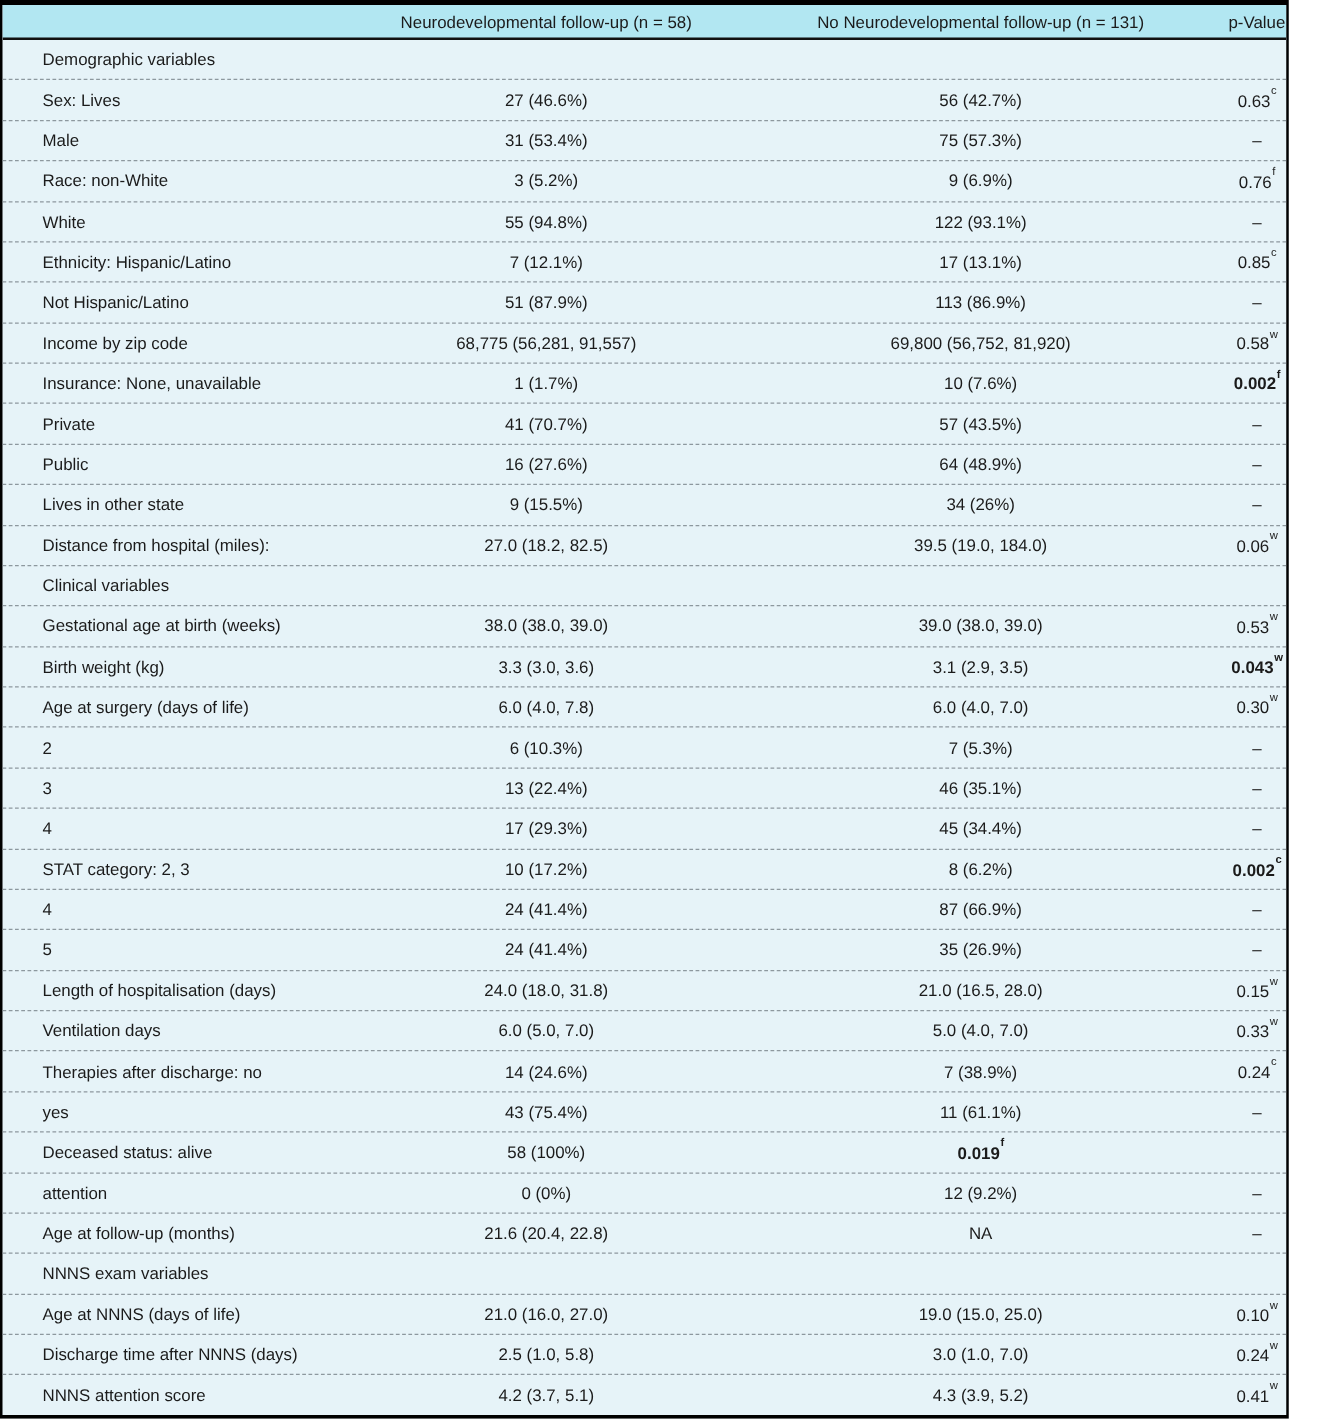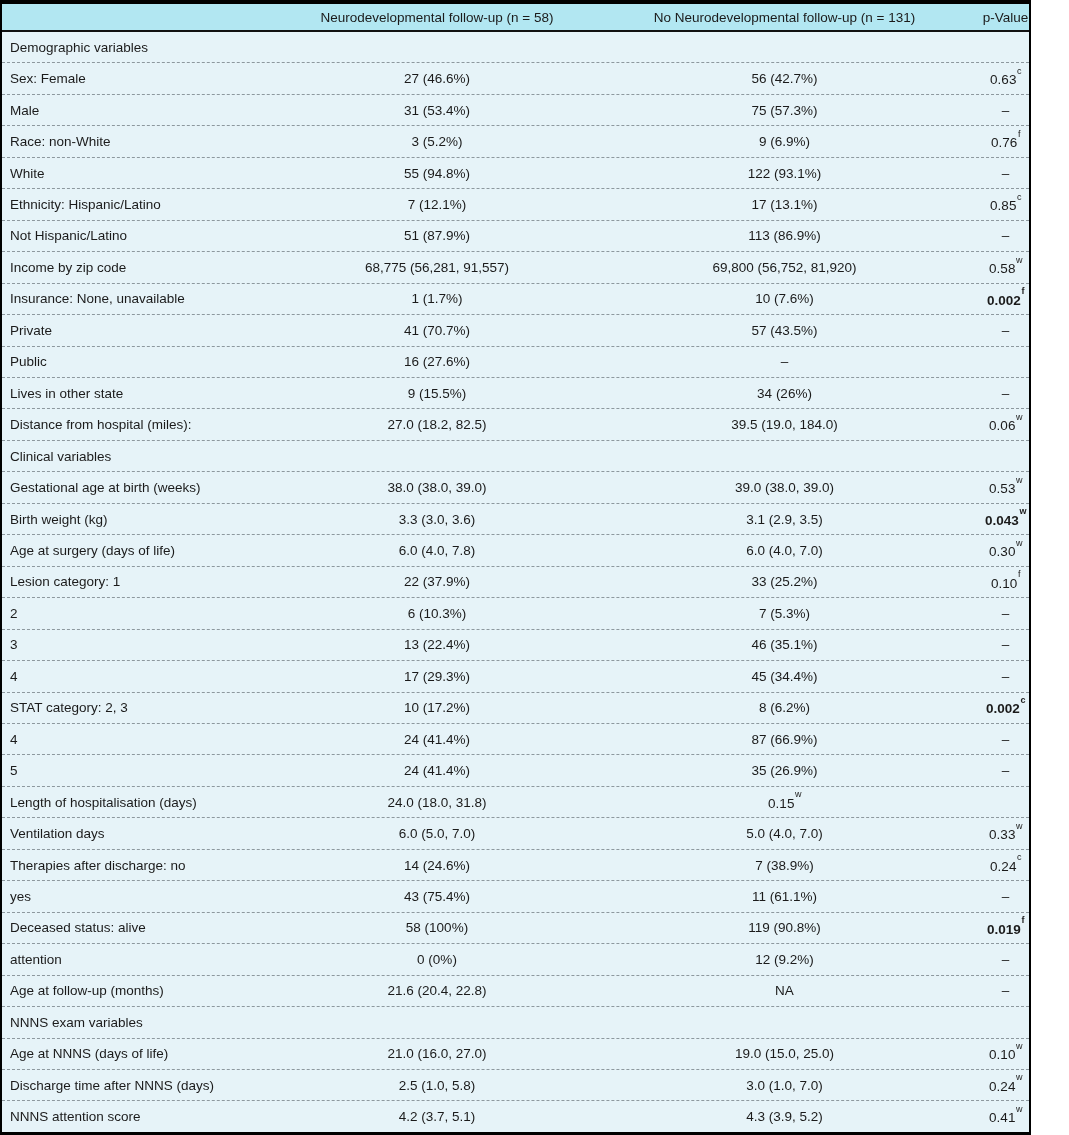--- a/index.html
+++ b/index.html
@@ -34,42 +34,42 @@
   .tbody{flex:1;display:flex;flex-direction:column;}
   .row{
     flex:1;
     display:grid;
     grid-template-columns:285px 300px 395px 1fr;
     align-items:center;
     font-size:13.5px;
   }
   .row + .row{border-top:1px dashed var(--divider);}
   .cell{white-space:nowrap;overflow:visible;}
-  .cell.label{text-align:left;padding-left:8px;}
+  .cell.label{text-align:left;padding-left:32px;}
   .cell.c2,.cell.c3,.cell.c4{text-align:center;}
   .section-label{grid-column:1 / span 4;}
   .cell.c4.bold{font-weight:bold;text-align:center;}
   sup.pm{font-size:9px;position:relative;top:-4.5px;left:0.5px;letter-spacing:0;}
 </style>
 </head>
 <body>
 
 <div class="table-wrap">
   <div class="thead">
     <div class="cell label"></div>
     <div class="cell c2">Neurodevelopmental follow-up (n = 58)</div>
     <div class="cell c3">No Neurodevelopmental follow-up (n = 131)</div>
     <div class="cell c4">p-Value</div>
   </div>
   <div class="tbody" id="tbody">
       <div class="row">
         <div class="cell label section-label">Demographic variables</div>
       </div>
       <div class="row">
-        <div class="cell label">Sex: Female</div>
+        <div class="cell label">Sex: Lives</div>
         <div class="cell c2">27 (46.6%)</div>
         <div class="cell c3">56 (42.7%)</div>
         <div class="cell c4"><span>0.63</span><sup class="pm">c</sup></div>
       </div>
       <div class="row">
         <div class="cell label">Male</div>
         <div class="cell c2">31 (53.4%)</div>
         <div class="cell c3">75 (57.3%)</div>
         <div class="cell c4"><span>–</span></div>
       </div>
@@ -111,20 +111,21 @@
       </div>
       <div class="row">
         <div class="cell label">Private</div>
         <div class="cell c2">41 (70.7%)</div>
         <div class="cell c3">57 (43.5%)</div>
         <div class="cell c4"><span>–</span></div>
       </div>
       <div class="row">
         <div class="cell label">Public</div>
         <div class="cell c2">16 (27.6%)</div>
+        <div class="cell c3">64 (48.9%)</div>
         <div class="cell c4"><span>–</span></div>
       </div>
       <div class="row">
         <div class="cell label">Lives in other state</div>
         <div class="cell c2">9 (15.5%)</div>
         <div class="cell c3">34 (26%)</div>
         <div class="cell c4"><span>–</span></div>
       </div>
       <div class="row">
         <div class="cell label">Distance from hospital (miles):</div>
@@ -147,26 +148,20 @@
         <div class="cell c3">3.1 (2.9, 3.5)</div>
         <div class="cell c4 bold"><span>0.043</span><sup class="pm">w</sup></div>
       </div>
       <div class="row">
         <div class="cell label">Age at surgery (days of life)</div>
         <div class="cell c2">6.0 (4.0, 7.8)</div>
         <div class="cell c3">6.0 (4.0, 7.0)</div>
         <div class="cell c4"><span>0.30</span><sup class="pm">w</sup></div>
       </div>
       <div class="row">
-        <div class="cell label">Lesion category: 1</div>
-        <div class="cell c2">22 (37.9%)</div>
-        <div class="cell c3">33 (25.2%)</div>
-        <div class="cell c4"><span>0.10</span><sup class="pm">f</sup></div>
-      </div>
-      <div class="row">
         <div class="cell label">2</div>
         <div class="cell c2">6 (10.3%)</div>
         <div class="cell c3">7 (5.3%)</div>
         <div class="cell c4"><span>–</span></div>
       </div>
       <div class="row">
         <div class="cell label">3</div>
         <div class="cell c2">13 (22.4%)</div>
         <div class="cell c3">46 (35.1%)</div>
         <div class="cell c4"><span>–</span></div>
@@ -191,20 +186,21 @@
       </div>
       <div class="row">
         <div class="cell label">5</div>
         <div class="cell c2">24 (41.4%)</div>
         <div class="cell c3">35 (26.9%)</div>
         <div class="cell c4"><span>–</span></div>
       </div>
       <div class="row">
         <div class="cell label">Length of hospitalisation (days)</div>
         <div class="cell c2">24.0 (18.0, 31.8)</div>
+        <div class="cell c3">21.0 (16.5, 28.0)</div>
         <div class="cell c4"><span>0.15</span><sup class="pm">w</sup></div>
       </div>
       <div class="row">
         <div class="cell label">Ventilation days</div>
         <div class="cell c2">6.0 (5.0, 7.0)</div>
         <div class="cell c3">5.0 (4.0, 7.0)</div>
         <div class="cell c4"><span>0.33</span><sup class="pm">w</sup></div>
       </div>
       <div class="row">
         <div class="cell label">Therapies after discharge: no</div>
@@ -214,21 +210,20 @@
       </div>
       <div class="row">
         <div class="cell label">yes</div>
         <div class="cell c2">43 (75.4%)</div>
         <div class="cell c3">11 (61.1%)</div>
         <div class="cell c4"><span>–</span></div>
       </div>
       <div class="row">
         <div class="cell label">Deceased status: alive</div>
         <div class="cell c2">58 (100%)</div>
-        <div class="cell c3">119 (90.8%)</div>
         <div class="cell c4 bold"><span>0.019</span><sup class="pm">f</sup></div>
       </div>
       <div class="row">
         <div class="cell label">attention</div>
         <div class="cell c2">0 (0%)</div>
         <div class="cell c3">12 (9.2%)</div>
         <div class="cell c4"><span>–</span></div>
       </div>
       <div class="row">
         <div class="cell label">Age at follow-up (months)</div>

